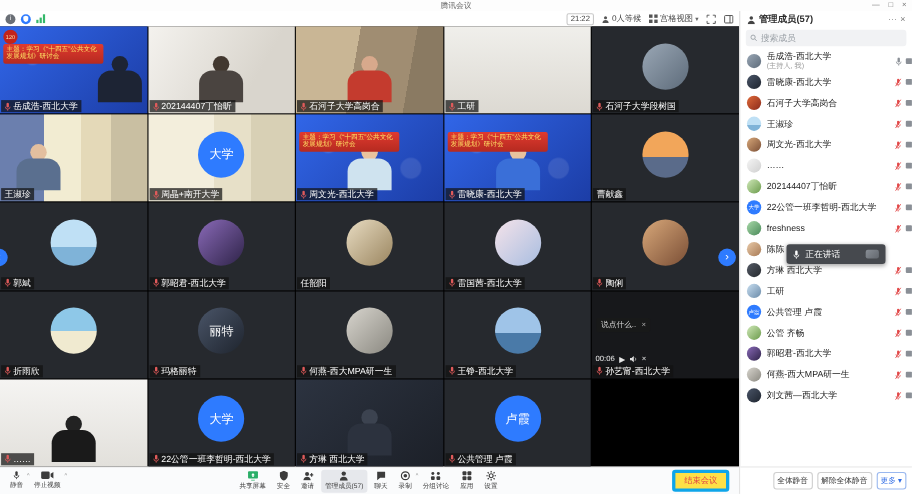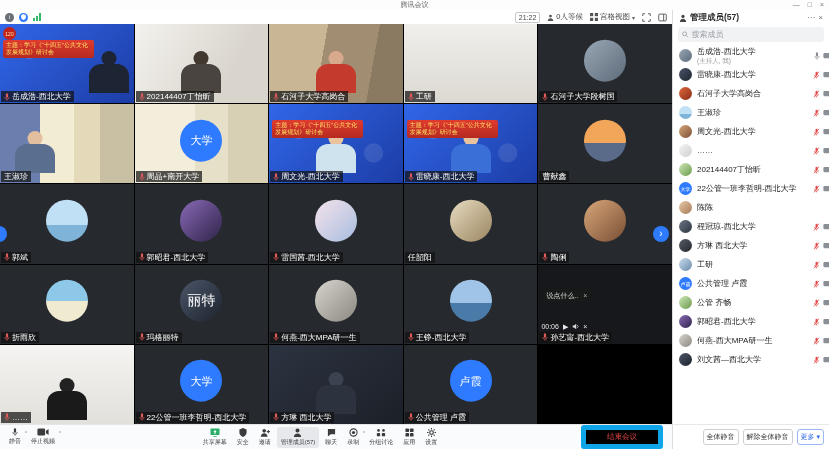--- a/index.html
+++ b/index.html
@@ -88,21 +88,21 @@
   .nav-next{right:3px;top:202px}
   .nav-prev{left:-9px;top:202px}
 
   
   .toolbar{height:25px;background:#fafbfc;border-top:1px solid #e6e6e6;display:flex;align-items:center;padding:0 5px}
   .tb-group{display:flex;align-items:flex-end;gap:2px}
   .tb-center{margin:0 auto}
   .tb-item{display:flex;flex-direction:column;align-items:center;justify-content:center;font-size:6px;color:#3c3c3c;padding:1px 4px;gap:1px;border-radius:3px;position:relative}
   .tb-item.active{background:#e6e8ec}
   .tb-caret{font-size:5px;color:#888;position:absolute;right:-2px;top:3px}
-  .end-btn{border:5px solid #0ea5e9;color:#e04545;font-size:7.5px;border-radius:3px;padding:2px 21px;background:#000000;margin-right:4px;white-space:nowrap}
+  .end-btn{border:3px solid #0ea5e9;color:#e04545;font-size:7.5px;border-radius:3px;padding:2px 8px;background:#fde047;margin-right:4px;white-space:nowrap}
 
   
   .sidebar{width:157px;background:#fff;border-left:1px solid #ddd;display:flex;flex-direction:column;position:relative}
   .panel-header{height:15px;display:flex;align-items:center;padding:0 6px;font-size:8.5px;font-weight:bold;color:#2c2c2c;gap:3px}
   .panel-header .spacer{flex:1}
   .panel-header .hd-btn{font-weight:normal;color:#777;font-size:8px}
   .search-box{margin:2px 5px 3px;height:15px;background:#f1f2f4;border-radius:3px;display:flex;align-items:center;padding:0 4px;gap:3px}
   .search-box input{border:0;background:transparent;outline:none;font-size:8px;color:#333;width:100%;font-family:Liberation Sans, sans-serif}
   .search-box input::placeholder{color:#9aa0a6}
   .member-list{flex:1;overflow:hidden;padding-top:1px}
@@ -295,37 +295,37 @@
             <div class="tile-label">
               <svg width="6" height="8" viewBox="0 0 8 11">
                 <rect x="2.5" y="0.5" width="3" height="6" rx="1.5" fill="#e05a5a"></rect>
                 <path d="M1 5.5a3 3 0 0 0 6 0" stroke="#e05a5a" fill="none"></path>
                 <line x1="4" y1="8.5" x2="4" y2="10.5" stroke="#e05a5a"></line>
               </svg>
               <span>郭昭君-西北大学</span>
             </div>
           </div>
           <div class="tile v-dark">
+            <div class="tile-avatar g-hat"></div>
+            <div class="tile-label">
+              <span>任韶阳</span>
+            </div>
+          </div>
+          <div class="tile v-dark">
             <div class="tile-avatar g-anime"></div>
             <div class="tile-label">
               <svg width="6" height="8" viewBox="0 0 8 11">
                 <rect x="2.5" y="0.5" width="3" height="6" rx="1.5" fill="#e05a5a"></rect>
                 <path d="M1 5.5a3 3 0 0 0 6 0" stroke="#e05a5a" fill="none"></path>
                 <line x1="4" y1="8.5" x2="4" y2="10.5" stroke="#e05a5a"></line>
               </svg>
               <span>雷国茜-西北大学</span>
             </div>
           </div>
           <div class="tile v-dark">
-            <div class="tile-avatar g-hat"></div>
-            <div class="tile-label">
-              <span>任韶阳</span>
-            </div>
-          </div>
-          <div class="tile v-dark">
             <div class="tile-avatar g-warm"></div>
             <div class="tile-label">
               <svg width="6" height="8" viewBox="0 0 8 11">
                 <rect x="2.5" y="0.5" width="3" height="6" rx="1.5" fill="#e05a5a"></rect>
                 <path d="M1 5.5a3 3 0 0 0 6 0" stroke="#e05a5a" fill="none"></path>
                 <line x1="4" y1="8.5" x2="4" y2="10.5" stroke="#e05a5a"></line>
               </svg>
               <span>陶俐</span>
             </div>
           </div>
@@ -334,21 +334,21 @@
             <div class="tile-label">
               <svg width="6" height="8" viewBox="0 0 8 11">
                 <rect x="2.5" y="0.5" width="3" height="6" rx="1.5" fill="#e05a5a"></rect>
                 <path d="M1 5.5a3 3 0 0 0 6 0" stroke="#e05a5a" fill="none"></path>
                 <line x1="4" y1="8.5" x2="4" y2="10.5" stroke="#e05a5a"></line>
               </svg>
               <span>折雨欣</span>
             </div>
           </div>
           <div class="tile v-dark">
-            <div class="tile-avatar g-night" style="font-size: 14px;">丽特</div>
+            <div class="tile-avatar g-night" style="font-size: 11px;">丽特</div>
             <div class="tile-label">
               <svg width="6" height="8" viewBox="0 0 8 11">
                 <rect x="2.5" y="0.5" width="3" height="6" rx="1.5" fill="#e05a5a"></rect>
                 <path d="M1 5.5a3 3 0 0 0 6 0" stroke="#e05a5a" fill="none"></path>
                 <line x1="4" y1="8.5" x2="4" y2="10.5" stroke="#e05a5a"></line>
               </svg>
               <span>玛格丽特</span>
             </div>
           </div>
           <div class="tile v-dark">
@@ -706,45 +706,45 @@
               <line x1="5" y1="9" x2="5" y2="11" stroke="#e24a4a"></line>
               <line x1="1.5" y1="11" x2="8.5" y2="1" stroke="#e24a4a" stroke-width="1.3"></line>
             </svg>
             <svg width="9" height="7" viewBox="0 0 12 9">
               <rect x="0.5" y="1" width="8" height="7" rx="1.5" fill="#8a8f96"></rect>
               <path d="M9 3.5 11.5 2v5L9 5.5z" fill="#8a8f96"></path>
             </svg>
           </div>
         </div>
         <div class="member">
+          <div class="m-avatar g-leaf2"></div>
+          <div class="m-text">
+            <span class="m-name">freshness</span>
+          </div>
+          <div class="m-icons">
+            <svg width="7" height="8" viewBox="0 0 10 12">
+              <rect x="3.5" y="1" width="3" height="6" rx="1.5" fill="#e24a4a"></rect>
+              <path d="M2 6a3 3 0 0 0 6 0" stroke="#e24a4a" fill="none"></path>
+              <line x1="5" y1="9" x2="5" y2="11" stroke="#e24a4a"></line>
+              <line x1="1.5" y1="11" x2="8.5" y2="1" stroke="#e24a4a" stroke-width="1.3"></line>
+            </svg>
+            <svg width="9" height="7" viewBox="0 0 12 9">
+              <rect x="0.5" y="1" width="8" height="7" rx="1.5" fill="#8a8f96"></rect>
+              <path d="M9 3.5 11.5 2v5L9 5.5z" fill="#8a8f96"></path>
+            </svg>
+          </div>
+        </div>
+        <div class="member">
           <div class="m-avatar g-warm2"></div>
           <div class="m-text">
             <span class="m-name">陈陈</span>
           </div>
           <div class="m-icons"></div>
         </div>
         <div class="member">
-          <div class="m-avatar g-night2"></div>
-          <div class="m-text">
-            <span class="m-name">程冠琼-西北大学</span>
-          </div>
-          <div class="m-icons">
-            <svg width="7" height="8" viewBox="0 0 10 12">
-              <rect x="3.5" y="1" width="3" height="6" rx="1.5" fill="#e24a4a"></rect>
-              <path d="M2 6a3 3 0 0 0 6 0" stroke="#e24a4a" fill="none"></path>
-              <line x1="5" y1="9" x2="5" y2="11" stroke="#e24a4a"></line>
-              <line x1="1.5" y1="11" x2="8.5" y2="1" stroke="#e24a4a" stroke-width="1.3"></line>
-            </svg>
-            <svg width="9" height="7" viewBox="0 0 12 9">
-              <rect x="0.5" y="1" width="8" height="7" rx="1.5" fill="#8a8f96"></rect>
-              <path d="M9 3.5 11.5 2v5L9 5.5z" fill="#8a8f96"></path>
-            </svg>
-          </div>
-        </div>
-        <div class="member">
           <div class="m-avatar g-dark2"></div>
           <div class="m-text">
             <span class="m-name">方琳 西北大学</span>
           </div>
           <div class="m-icons">
             <svg width="7" height="8" viewBox="0 0 10 12">
               <rect x="3.5" y="1" width="3" height="6" rx="1.5" fill="#e24a4a"></rect>
               <path d="M2 6a3 3 0 0 0 6 0" stroke="#e24a4a" fill="none"></path>
               <line x1="5" y1="9" x2="5" y2="11" stroke="#e24a4a"></line>
               <line x1="1.5" y1="11" x2="8.5" y2="1" stroke="#e24a4a" stroke-width="1.3"></line>
@@ -857,19 +857,28 @@
               <line x1="5" y1="9" x2="5" y2="11" stroke="#e24a4a"></line>
               <line x1="1.5" y1="11" x2="8.5" y2="1" stroke="#e24a4a" stroke-width="1.3"></line>
             </svg>
             <svg width="9" height="7" viewBox="0 0 12 9">
               <rect x="0.5" y="1" width="8" height="7" rx="1.5" fill="#8a8f96"></rect>
               <path d="M9 3.5 11.5 2v5L9 5.5z" fill="#8a8f96"></path>
             </svg>
           </div>
         </div>
       </div>
+    <div class="speaking-tip">
+      <svg width="6" height="9" viewBox="0 0 8 11">
+          <rect x="2.5" y="0.5" width="3" height="6" rx="1.5" fill="#fff"></rect>
+          <path d="M1 5.5a3 3 0 0 0 6 0" stroke="#fff" fill="none"></path>
+          <line x1="4" y1="8.5" x2="4" y2="10.5" stroke="#fff"></line>
+        </svg>
+      <span>正在讲话</span>
+      <span class="blob"></span>
+    </div>
     <div class="panel-footer">
       <button class="pf-btn">全体静音</button>
       <button class="pf-btn">解除全体静音</button>
       <button class="pf-btn pf-more">更多 ▾</button>
     </div>
   </div>
 </div>
 
 </body></html>

